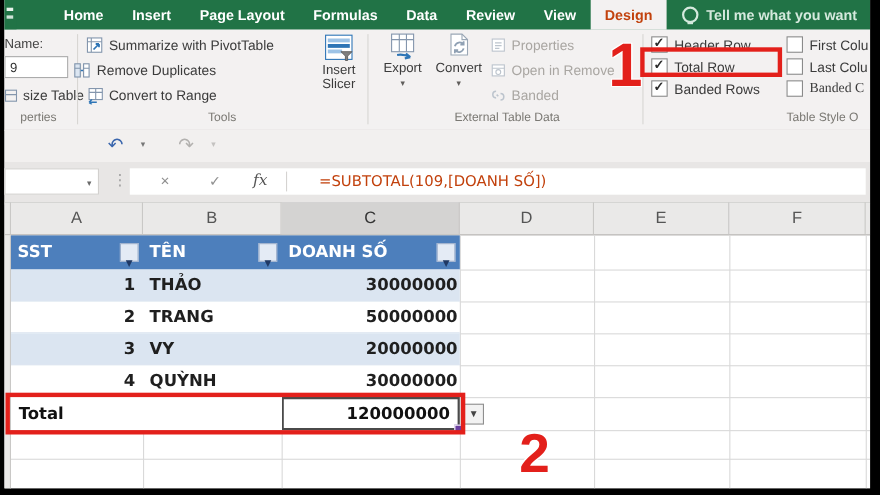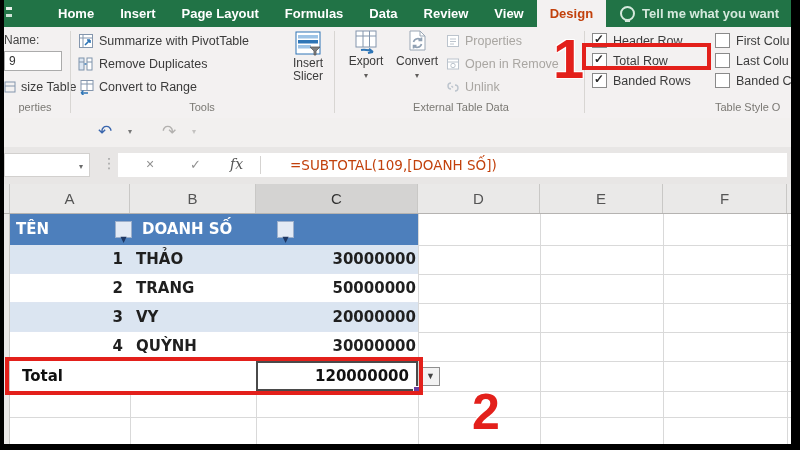--- a/index.html
+++ b/index.html
@@ -115,21 +115,21 @@
 
     <div class="rbtnrow" style="left:74px;top:5px;">
       <svg width="16" height="16" viewBox="0 0 16 16">
           <rect x="1.5" y="1.5" width="13" height="13" fill="#fff" stroke="#8496ad"></rect>
           <line x1="1.5" y1="5" x2="14.5" y2="5" stroke="#8496ad"></line>
           <line x1="5" y1="1.5" x2="5" y2="14.5" stroke="#8496ad"></line>
           <path d="M7 12 L12 7 M12 7 l-3 0 M12 7 l0 3" stroke="#2e75b6" stroke-width="1.6" fill="none"></path>
         </svg>
       <span>Summarize with PivotTable</span>
     </div>
-    <div class="rbtnrow" style="left:74px;top:28px;text-align:right;">
+    <div class="rbtnrow" style="left:63px;top:28px;text-align:right;">
       <svg width="16" height="16" viewBox="0 0 16 16">
           <rect x="1" y="2" width="5" height="12" fill="#dce6f2" stroke="#7f93ab"></rect>
           <rect x="9" y="2" width="5" height="12" fill="#fff" stroke="#7f93ab"></rect>
           <line x1="1" y1="6" x2="6" y2="6" stroke="#7f93ab"></line>
           <line x1="9" y1="6" x2="14" y2="6" stroke="#7f93ab"></line>
           <line x1="6.5" y1="8" x2="8.5" y2="8" stroke="#2e75b6" stroke-width="1.4"></line>
         </svg>
       <span>Remove Duplicates</span>
     </div>
     <div class="rbtnrow" style="left:74px;top:51px;">
@@ -193,21 +193,21 @@
           <circle cx="7" cy="8.5" r="2.2" fill="none" stroke="#bcc4cd"></circle>
         </svg>
       <span>Open in Remove</span>
     </div>
     <div class="rbtnrow disabled" style="left:442px;top:51px;">
       <svg width="14" height="14" viewBox="0 0 14 14">
           <path d="M5 3 a3 3 0 0 0 -3 3 a3 3 0 0 0 3 3" fill="none" stroke="#bcc4cd" stroke-width="1.4"></path>
           <path d="M9 5 a3 3 0 0 1 3 3 a3 3 0 0 1 -3 3" fill="none" stroke="#bcc4cd" stroke-width="1.4"></path>
           <line x1="5.5" y1="6" x2="7" y2="7.5" stroke="#bcc4cd" stroke-width="1.4"></line>
         </svg>
-      <span>Unlink</span>
+      <span>Banded</span>
     </div>
     <div class="grplabel" style="left:334px;width:246px;">External Table Data</div>
 
     <div class="rednum" style="left:549px;top:4px;font-size:56px;line-height:56px;">1</div>
 
     <div class="vsep" style="left:580px;"></div>
 
     <div class="cbrow" style="left:588px;top:6px;">
       <span class="cbox checked"></span>
       <span>Header Row</span>
@@ -221,21 +221,21 @@
       <span>Banded Rows</span>
     </div>
     <div class="cbrow" style="left:711px;top:6px;">
       <span class="cbox"></span>
       <span>First Colu</span>
     </div>
     <div class="cbrow" style="left:711px;top:26px;">
       <span class="cbox"></span>
       <span>Last Colu</span>
     </div>
-    <div class="cbrow" style="left:711px;top:46px;">
+    <div class="cbrow" style="left:711px;top:46px;font-family:Liberation Serif, serif;">
       <span class="cbox"></span>
       <span>Banded C</span>
     </div>
     <div class="grplabel" style="left:711px;width:100px;text-align:left;">Table Style O</div>
     <div class="redbox" style="left:578px;top:16px;width:121px;height:19px;"></div>
   </div>
 
   <div id="qat" class="abs">
     <span class="qico" style="left:94px;color:#3a66ad;">↶</span>
     <span class="qcaret" style="left:124px;color:#777;">▾</span>
@@ -278,20 +278,21 @@
   <div class="gline abs" style="left:414px;top:245px;width:373px;height:1px;"></div>
   <div class="gline abs" style="left:414px;top:274px;width:373px;height:1px;"></div>
   <div class="gline abs" style="left:414px;top:303px;width:373px;height:1px;"></div>
   <div class="gline abs" style="left:414px;top:332px;width:373px;height:1px;"></div>
   <div class="gline abs" style="left:414px;top:361px;width:373px;height:1px;"></div>
   <div class="gline abs" style="left:6px;top:391px;width:781px;height:1px;"></div>
   <div class="gline abs" style="left:6px;top:417px;width:781px;height:1px;"></div>
 
   <div id="xtable" class="abs">
     <div id="thead" class="trow">
+      <div class="c0"><span>SST</span><span class="fbtn"></span></div>
       <div class="c1"><span>TÊN</span><span class="fbtn"></span></div>
       <div class="c2"><span>DOANH SỐ</span><span class="fbtn"></span></div>
     </div>
     <div class="trow drow band" style="top:31px;">
       <div class="c0 num">1</div>
       <div class="c1 nam">THẢO</div>
       <div class="c2 val">30000000</div>
     </div>
     <div class="trow drow" style="top:60px;">
       <div class="c0 num">2</div>
@@ -302,21 +303,21 @@
       <div class="c0 num">3</div>
       <div class="c1 nam">VY</div>
       <div class="c2 val">20000000</div>
     </div>
     <div class="trow drow" style="top:118px;">
       <div class="c0 num">4</div>
       <div class="c1 nam">QUỲNH</div>
       <div class="c2 val">30000000</div>
     </div>
     <div id="totrow" class="trow">
-      <div class="c0" style="padding-left:12px;">Total</div>
+      <div class="c0" style="padding-left:7px;">Total</div>
       <div class="c1"></div>
       <div class="c2"><span>120000000</span><span id="fillhandle"></span></div>
     </div>
   </div>
 
   <div id="totdrop" class="abs">▼</div>
 
   <div class="redbox abs" style="left:1px;top:357px;width:410px;height:30px;"></div>
   <div class="rednum abs" style="left:468px;top:389px;font-size:50px;line-height:46px;">2</div>
 

